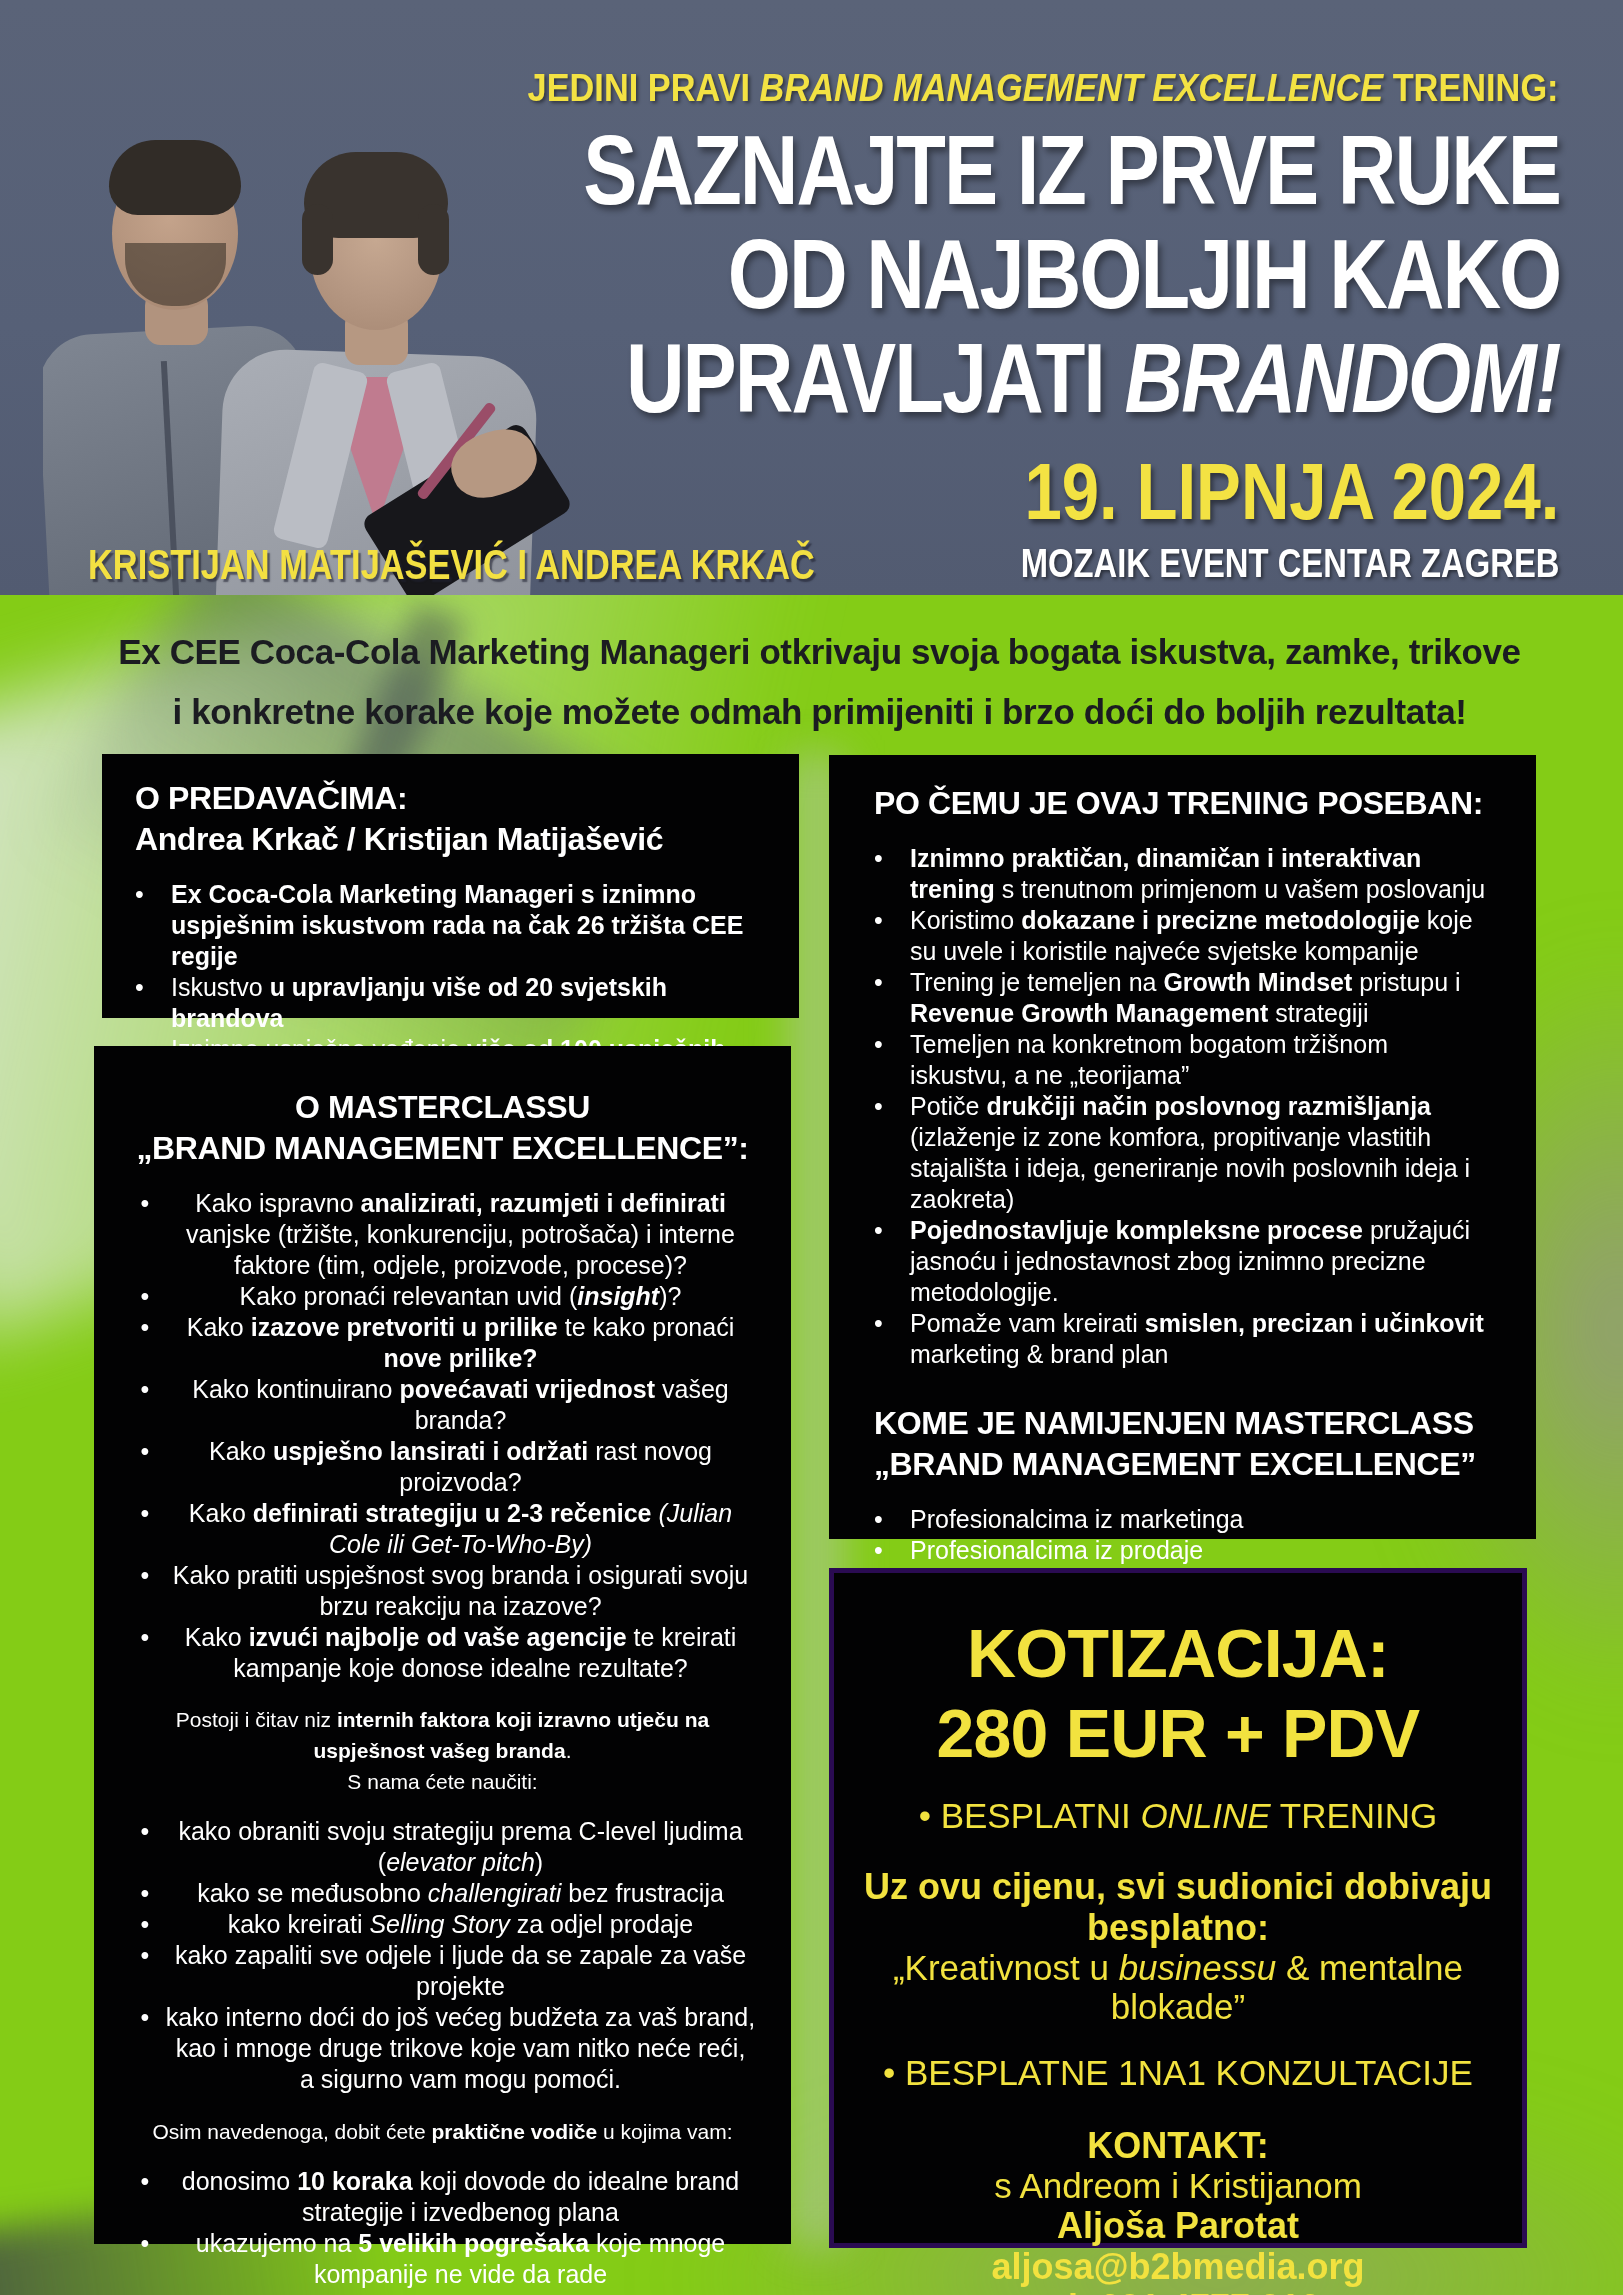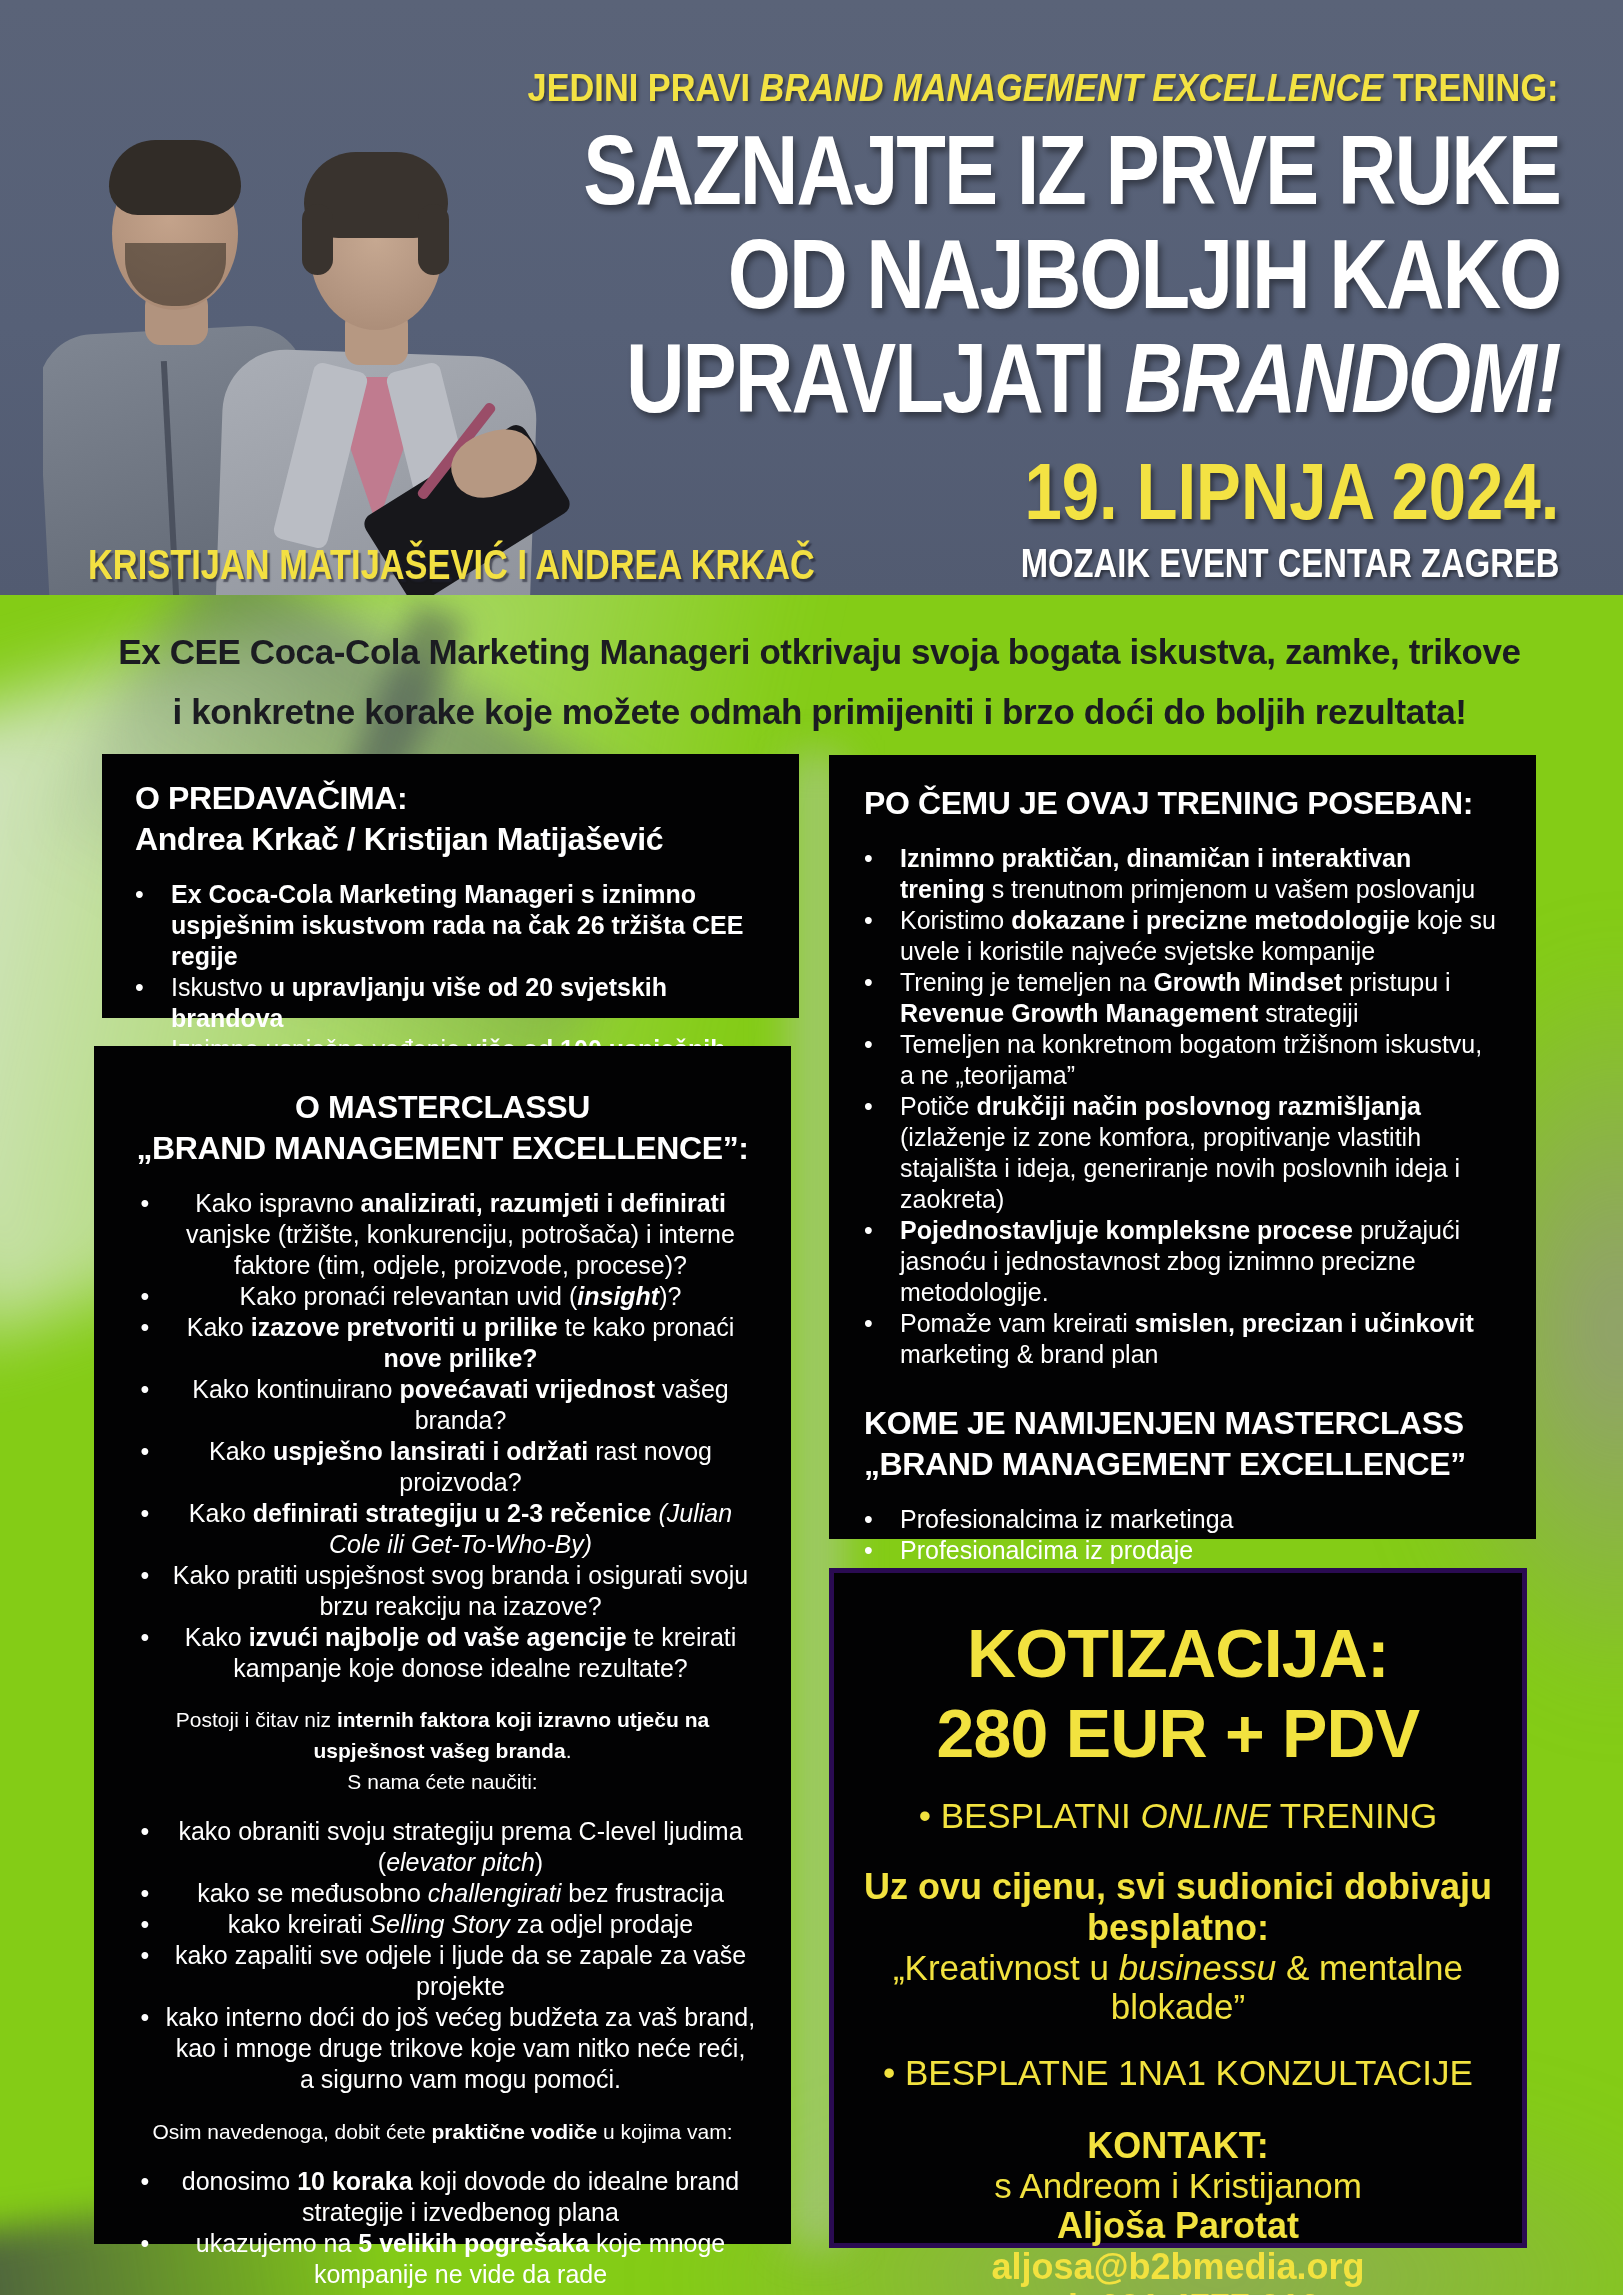--- a/index.html
+++ b/index.html
@@ -76,21 +76,21 @@
          transform:rotate(38deg);}
 
   
   .intro{position:absolute;top:622px;left:8px;width:1623px;text-align:center;z-index:2;
          color:#1b1c21;font-size:35px;line-height:60px;font-weight:bold;letter-spacing:-0.4px;}
 
   
   .box{position:absolute;background:#020203;color:#ffffff;z-index:2;box-sizing:border-box;}
   .box-left-1{left:102px;top:754px;width:697px;height:264px;padding:23.6px 33px;}
   .box-left-2{left:94px;top:1046px;width:697px;height:1198px;padding:41px 33px;text-align:center;}
-  .box-right-1{left:829px;top:755px;width:707px;height:784px;padding:28px 35px;}
+  .box-right-1{left:829px;top:755px;width:707px;height:784px;padding:28px 45px;}
   .box-pricing{left:829px;top:1568px;width:698px;height:680px;border:5.5px solid #2a0b52;
                padding:23.6px 20.4px;text-align:center;color:#f2e23f;}
 
   .box-title{font-weight:bold;font-size:32px;line-height:41px;letter-spacing:-0.4px;}
   .box-title.sub{margin-top:33px;}
   .title-line{white-space:nowrap;}
   .bullets{margin-top:19px;}
   .bullet{display:flex;font-size:25px;line-height:31px;margin:0;}
   .bullet .marker{flex:none;width:36px;}
   .bullet .btext{flex:1;white-space:pre-line;}

